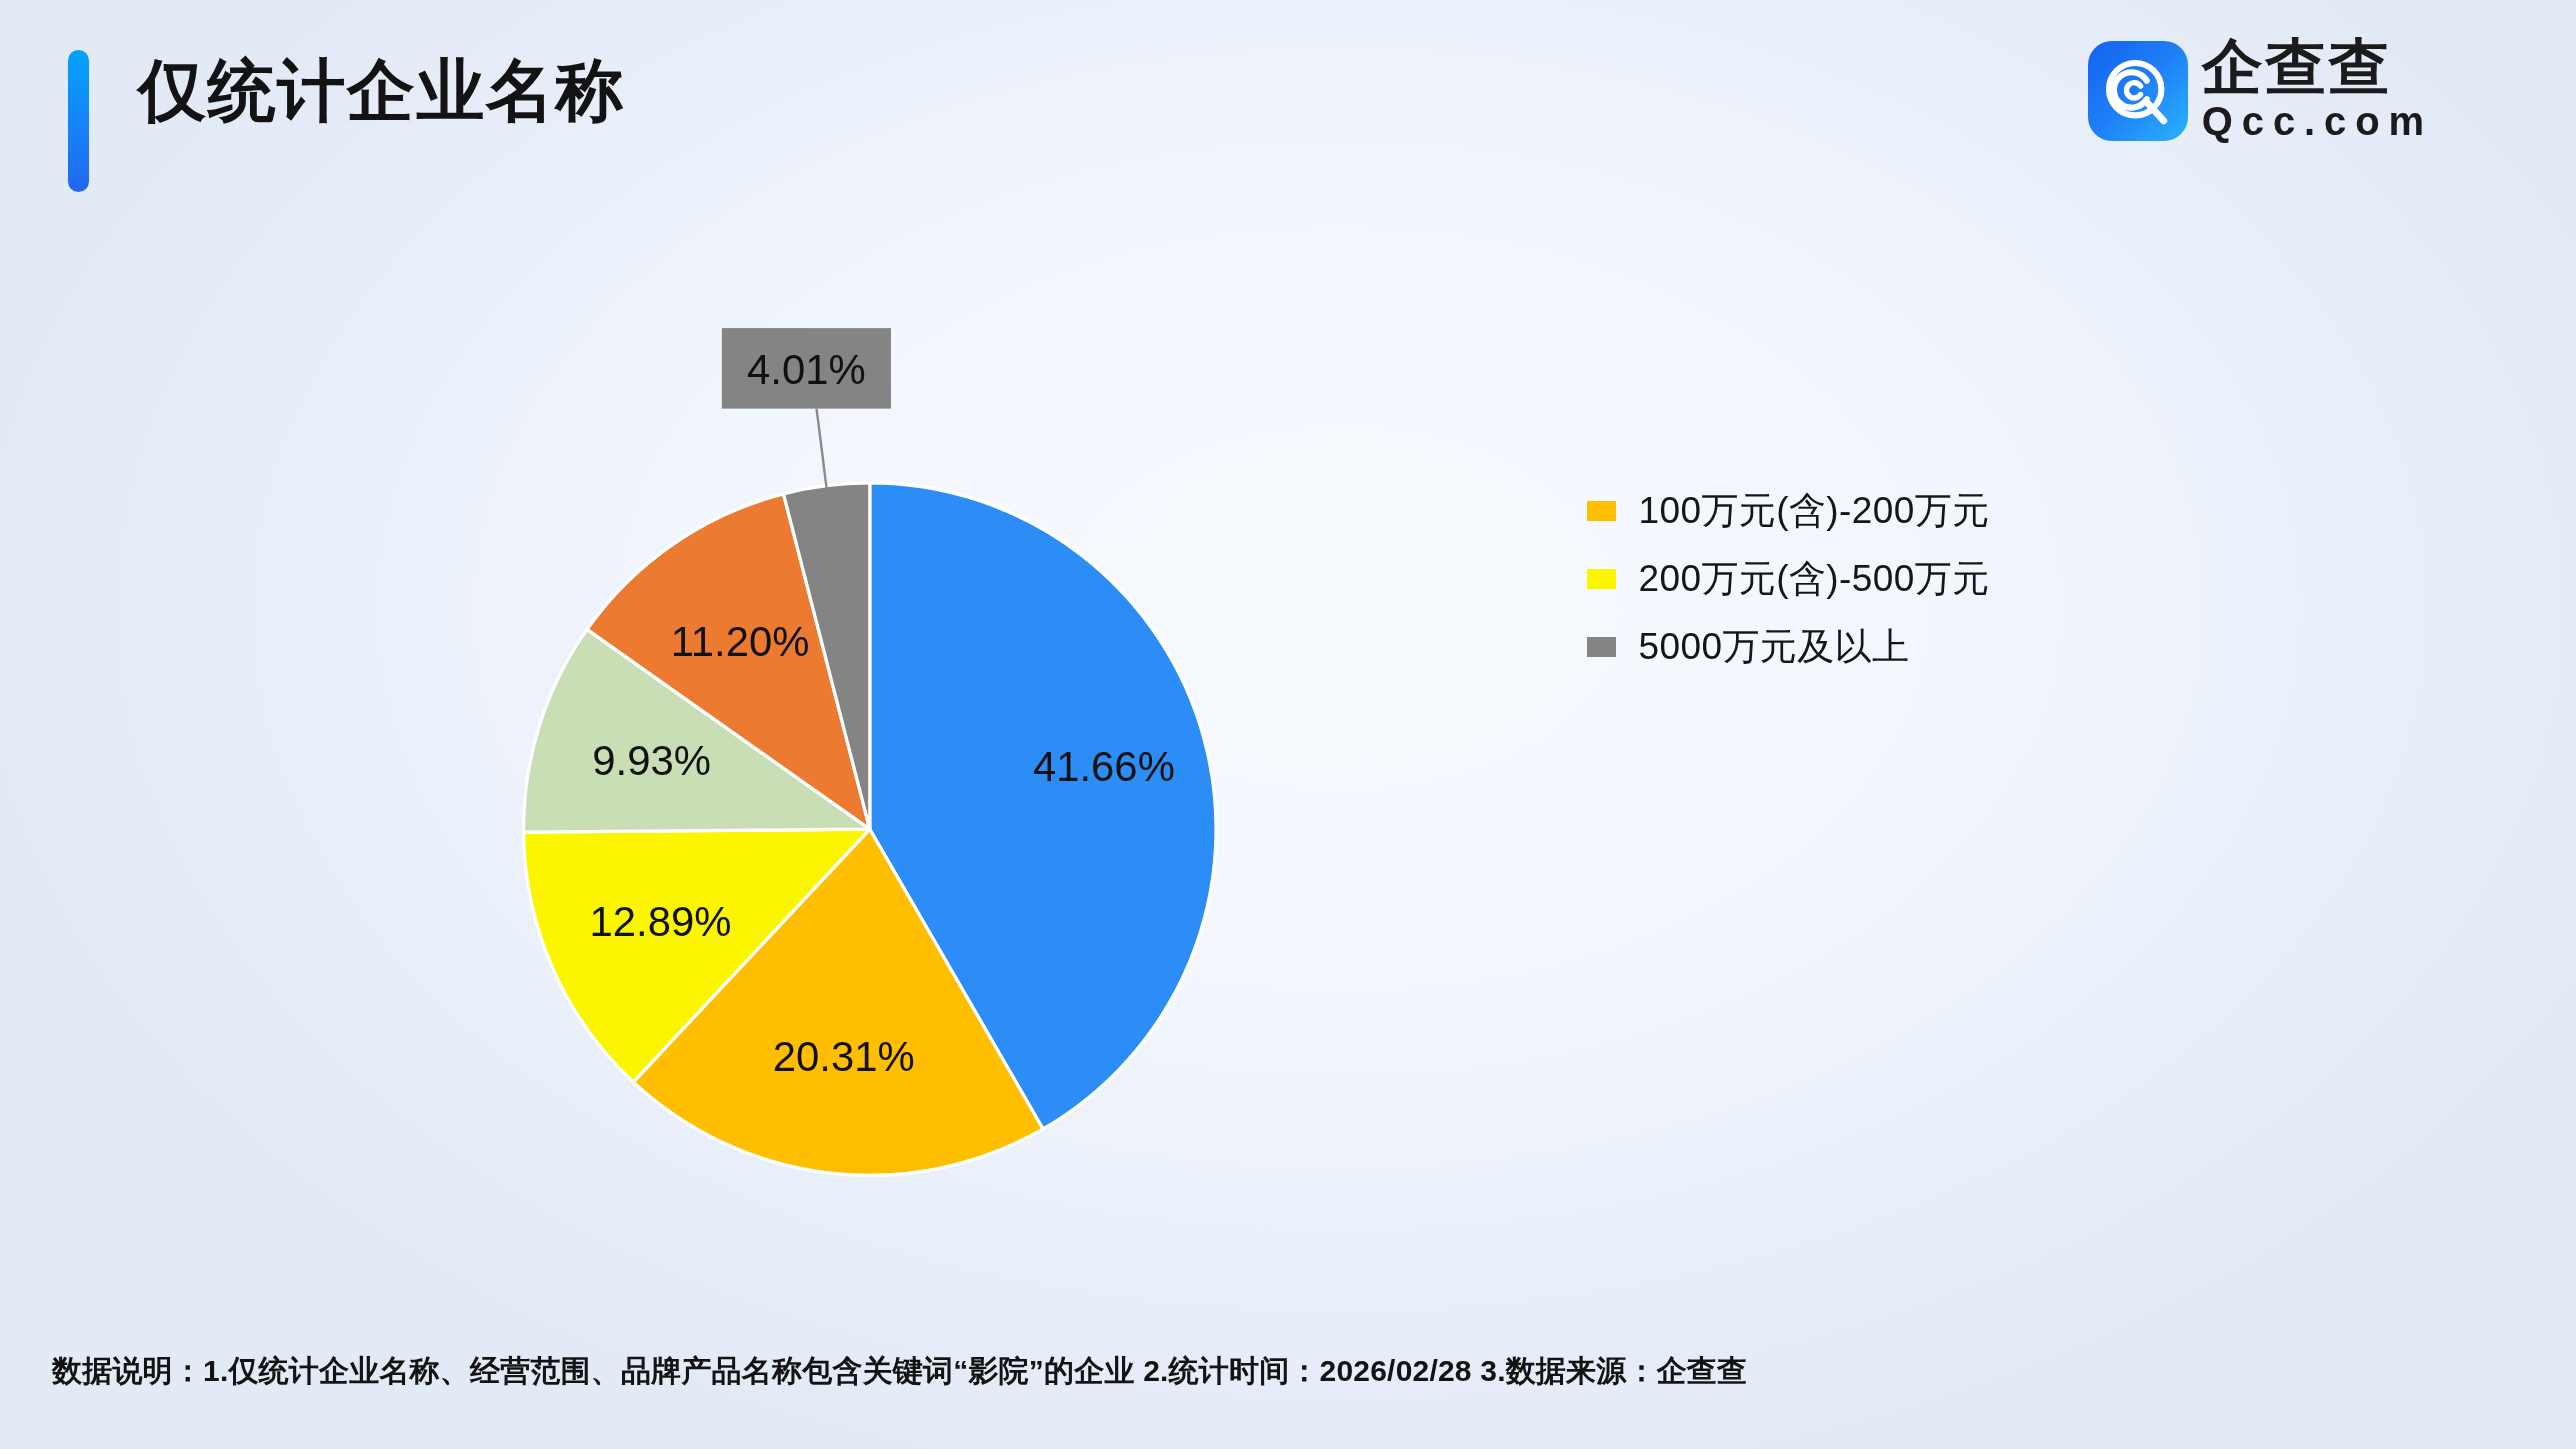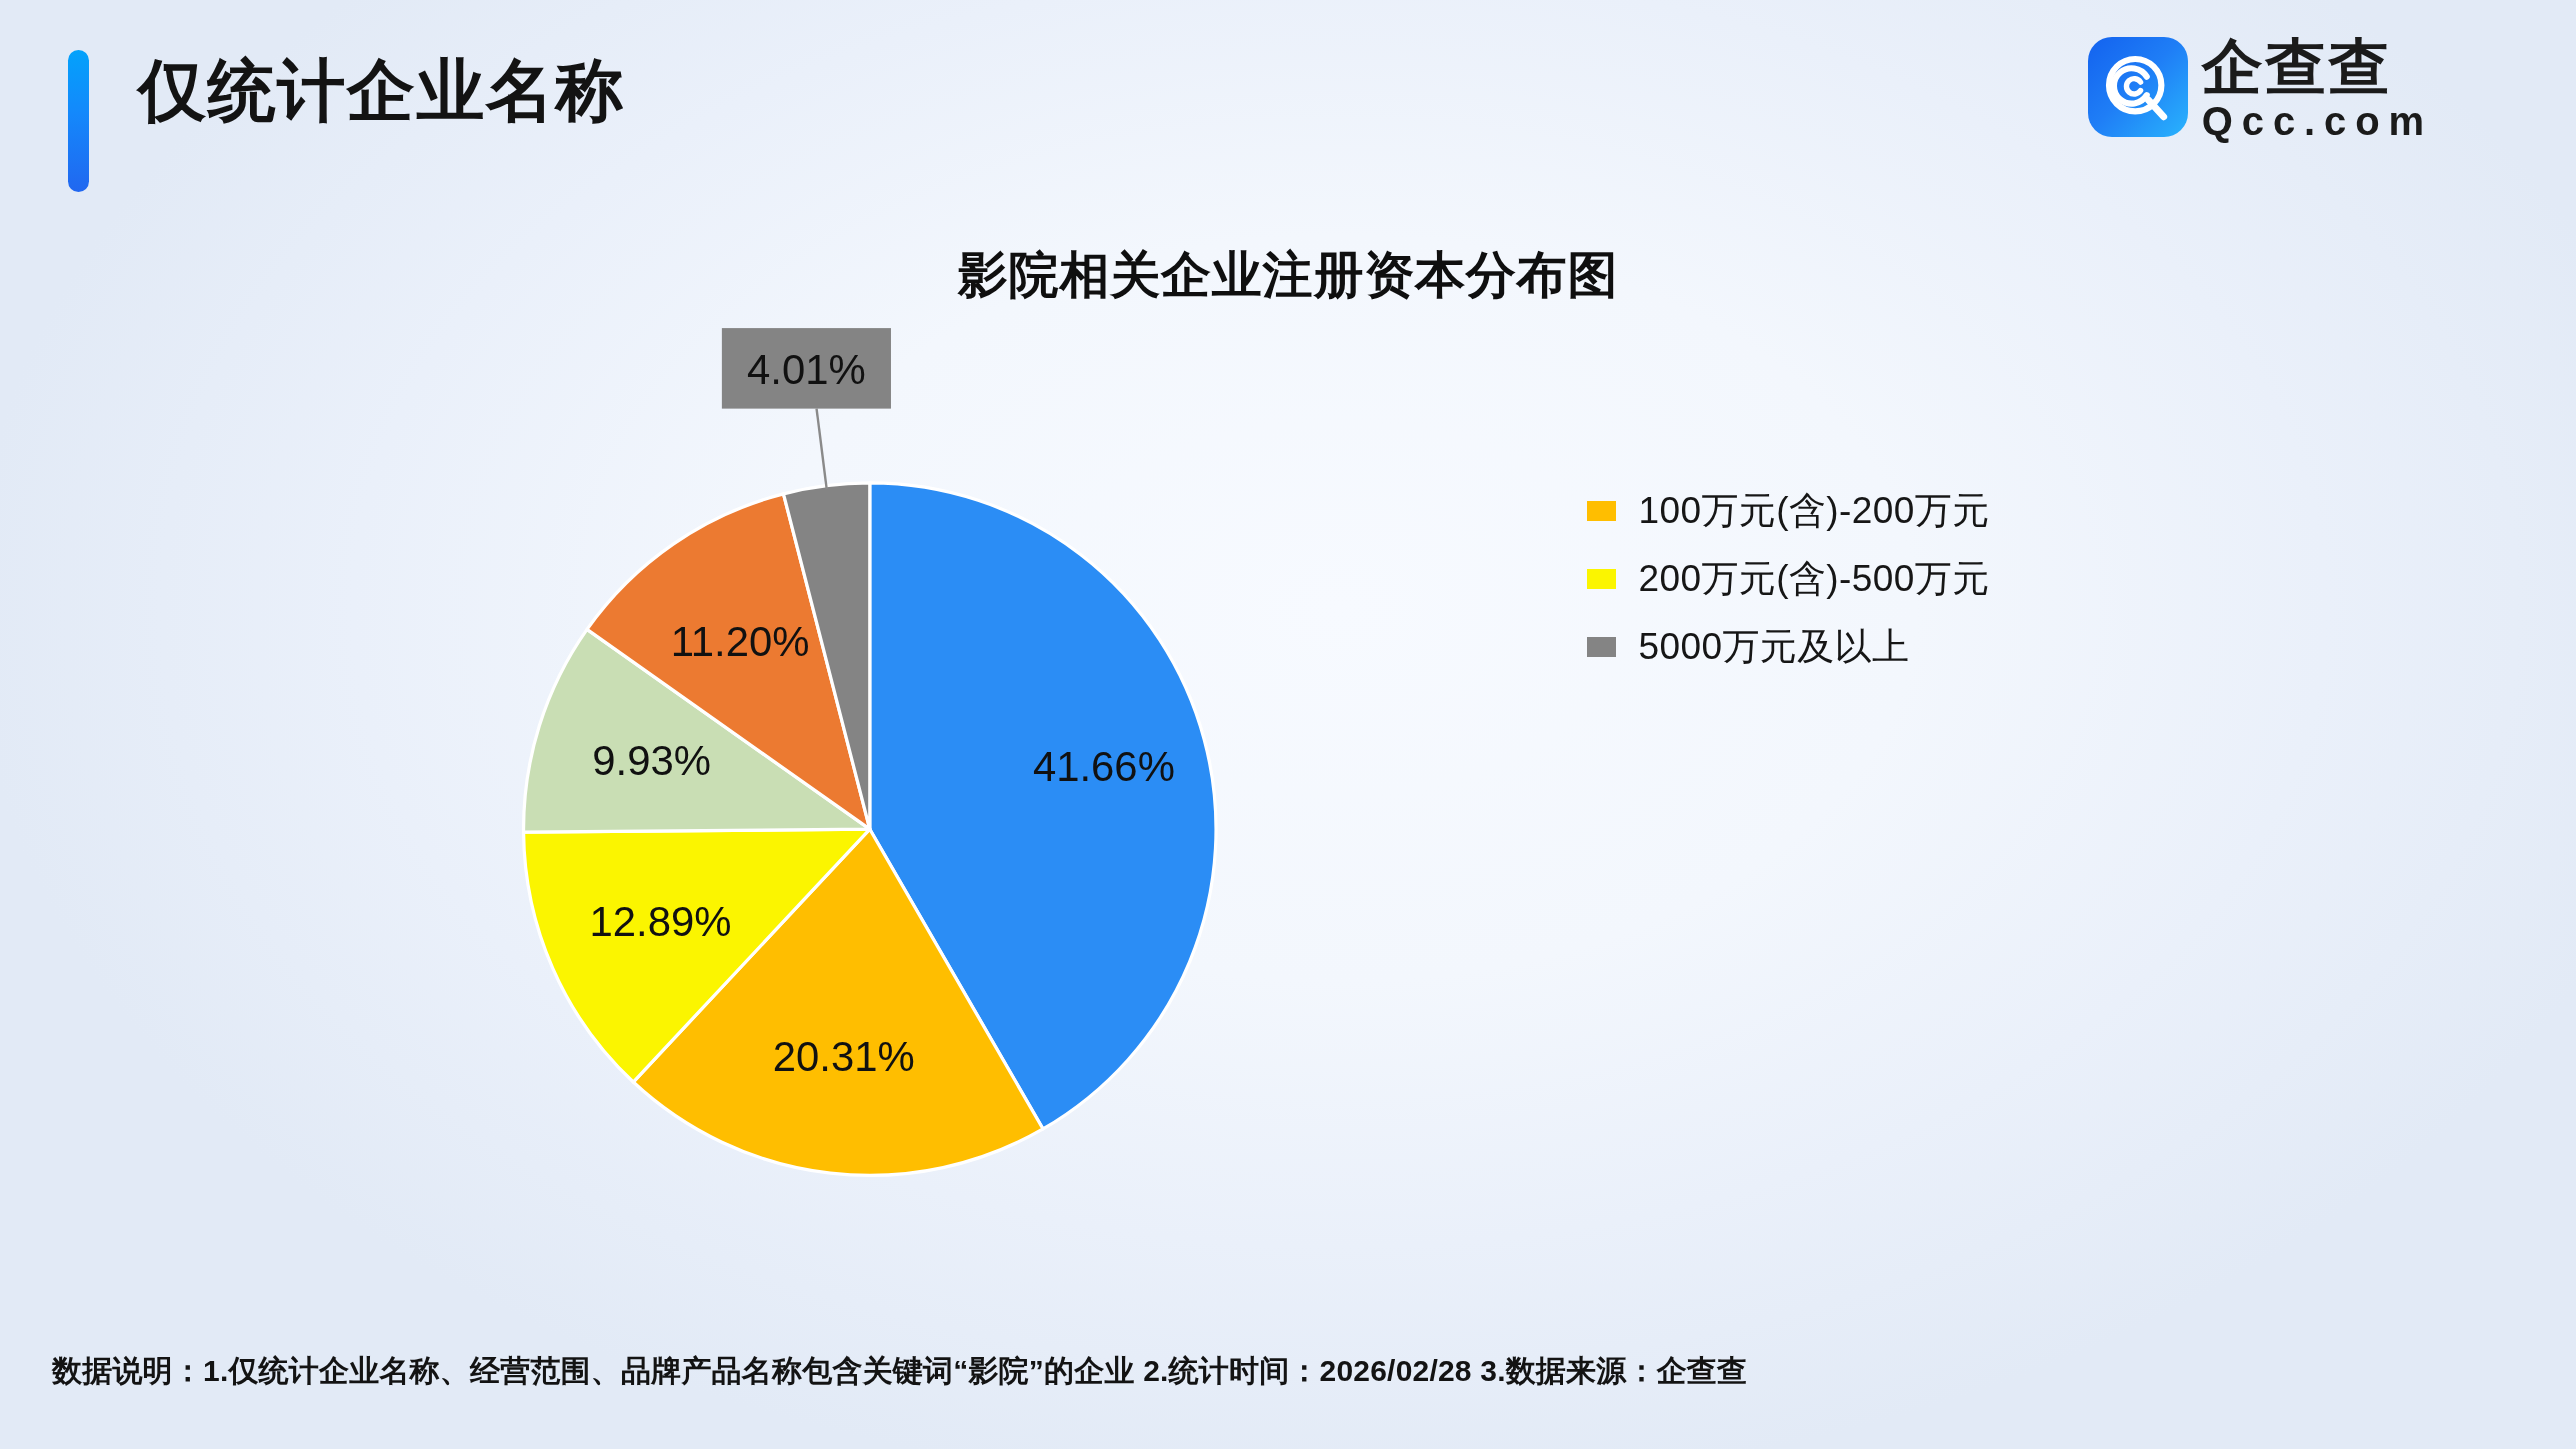--- a/index.html
+++ b/index.html
@@ -50,21 +50,21 @@
     line-height: 97px;
     white-space: nowrap;
   }
 
   
   #brand {
     position: absolute;
     right: 143px;
     top: 37px;
     display: flex;
-    align-items: flex-start;
+    align-items: flex-end;
     gap: 14px;
   }
   #brand-mark {
     width: 100px;
     height: 100px;
     border-radius: 24px;
     background: linear-gradient(135deg, #1362ef 0%, #1f7ef6 48%, #29b4fd 100%);
     display: flex;
     align-items: center;
     justify-content: center;
@@ -188,21 +188,20 @@
           <path d="M54 43 A10 10 0 1 0 54 54" fill="none" stroke="#ffffff" stroke-width="7" stroke-linecap="round"></path>
         </svg>
       </div>
       <div id="brand-text">
         <div id="brand-name">企查查</div>
         <div id="brand-domain">Qcc.com</div>
       </div>
     </div>
   </div>
 
-  <div id="chart-title">影院相关企业注册资本分布图</div>
 
   <div id="pie-area">
     <svg id="pie-svg" viewBox="0 0 1120 1150">
       <g id="pie-slices">
           <path d="M 520 610 L 520.00 180.00 A 430 430 0 0 1 735.16 982.30 Z" fill="#2b8df5" stroke="#ffffff" stroke-width="4" stroke-linejoin="round"></path>
           <path d="M 520 610 L 735.16 982.30 A 430 430 0 0 1 226.24 924.01 Z" fill="#ffbe00" stroke="#ffffff" stroke-width="4" stroke-linejoin="round"></path>
           <path d="M 520 610 L 226.24 924.01 A 430 430 0 0 1 90.02 613.78 Z" fill="#fbf500" stroke="#ffffff" stroke-width="4" stroke-linejoin="round"></path>
           <path d="M 520 610 L 90.02 613.78 A 430 430 0 0 1 168.82 361.86 Z" fill="#c9deb4" stroke="#ffffff" stroke-width="4" stroke-linejoin="round"></path>
           <path d="M 520 610 L 168.82 361.86 A 430 430 0 0 1 412.80 193.58 Z" fill="#ec7a31" stroke="#ffffff" stroke-width="4" stroke-linejoin="round"></path>
           <path d="M 520 610 L 412.80 193.58 A 430 430 0 0 1 520.00 180.00 Z" fill="#848484" stroke="#ffffff" stroke-width="4" stroke-linejoin="round"></path>

